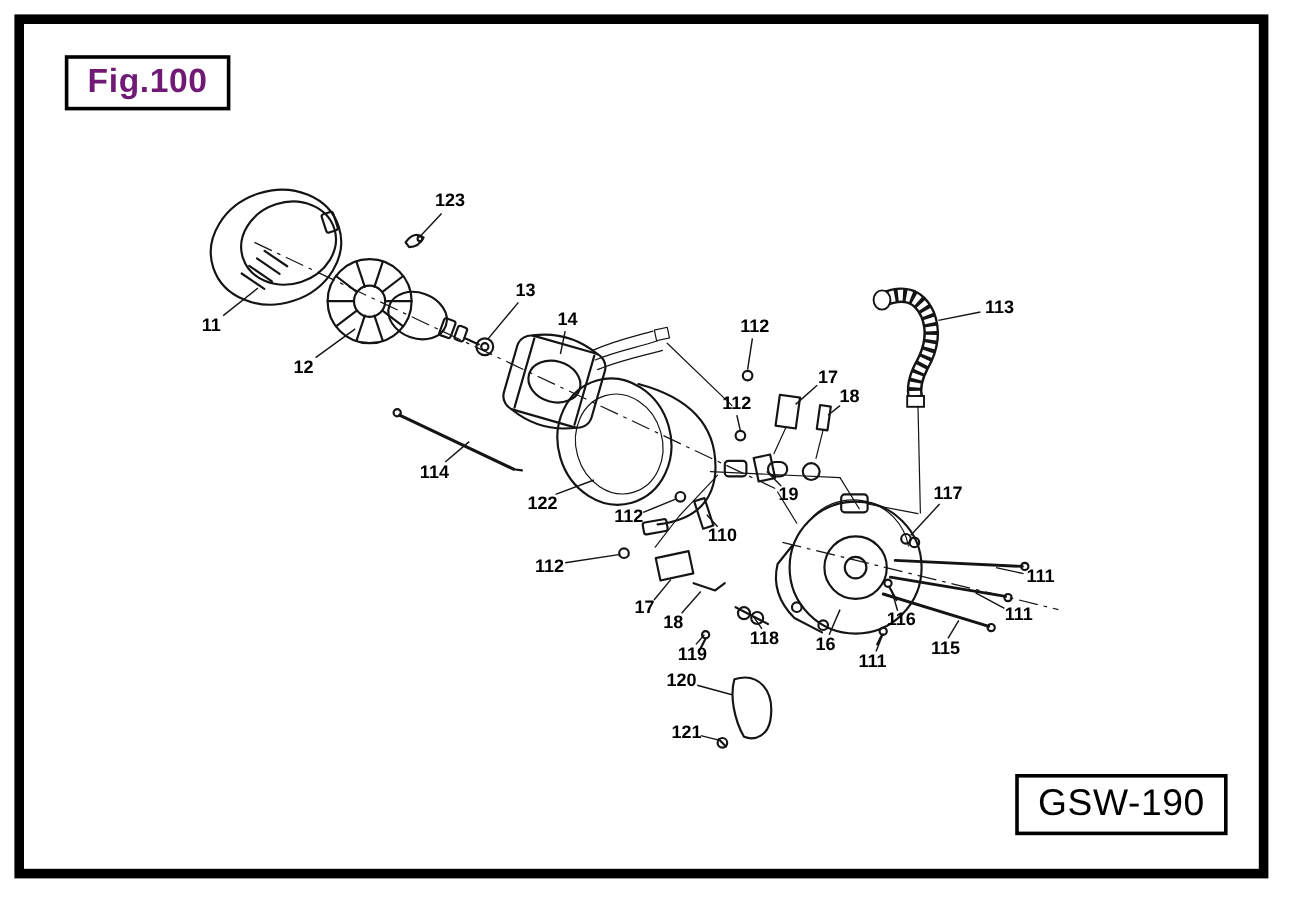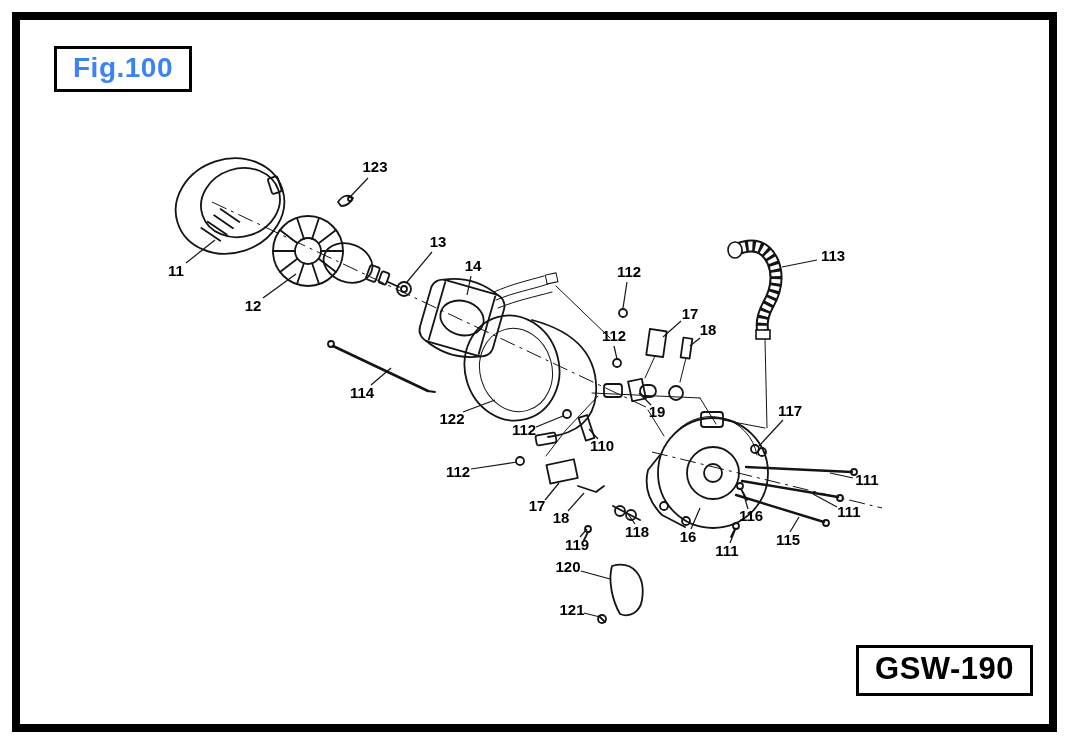--- a/index.html
+++ b/index.html
@@ -1,20 +1,20 @@
 <!DOCTYPE html>
 <html><head>
 <meta charset="utf-8">
 <style>
   html,body{margin:0;padding:0;background:#ffffff;font-family:"Liberation Sans",sans-serif;}
   .page{position:relative;width:1077px;height:752px;background:#fff;overflow:hidden;}
   .frame{position:absolute;left:12px;top:12px;width:1045px;height:720px;border:8px solid #000;box-sizing:border-box;background:#fff;}
   .diagram-svg{position:absolute;left:0;top:0;width:1077px;height:752px;}
-  .fig-label{position:absolute;left:54px;top:46px;border:3px solid #000;padding:3px 16px 5px 16px;font-size:28px;font-weight:bold;color:#3b82f6;background:#fff;letter-spacing:0.5px;}
-  .model-label{position:absolute;right:44px;bottom:56px;border:3px solid #000;padding:3px 16px 6px 16px;font-size:31px;font-weight:bold;color:#000;background:#fff;letter-spacing:0.5px;margin-left:10px;}
+  .fig-label{position:absolute;left:54px;top:46px;border:3px solid #000;padding:3px 16px 5px 16px;font-size:28px;font-weight:bold;color:#701a75;background:#fff;letter-spacing:0.5px;}
+  .model-label{position:absolute;right:54px;bottom:56px;border:3px solid #000;padding:3px 16px 6px 16px;font-size:31px;font-weight:normal;color:#000;background:#fff;letter-spacing:0.5px;margin-left:10px;}
   svg .draw{fill:none;stroke:#141414;stroke-width:1.8;stroke-linecap:round;stroke-linejoin:round;}
   svg .thin{stroke-width:1;}
   svg .axis{fill:none;stroke:#141414;stroke-width:1;stroke-dasharray:16 5 3 5;}
   #callouts line{stroke:#141414;stroke-width:1.2;}
   #callouts text{fill:#000;font-family:"Liberation Sans",sans-serif;font-size:15px;font-weight:bold;text-anchor:middle;dominant-baseline:middle;}
 </style>
 </head>
 <body>
 
 <div class="page">

